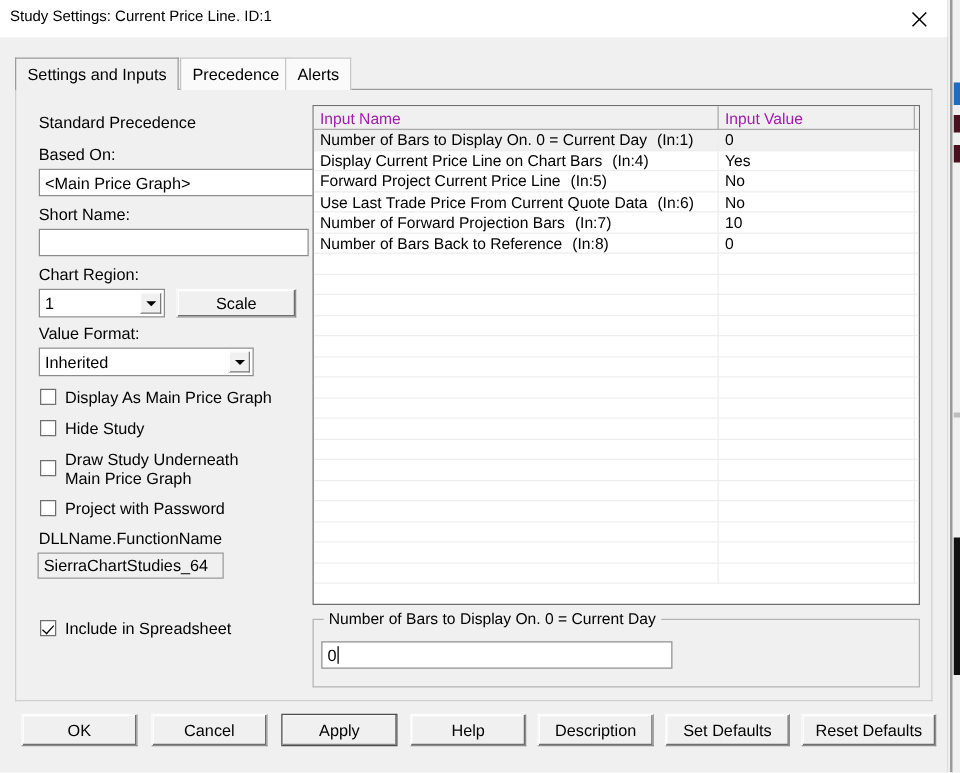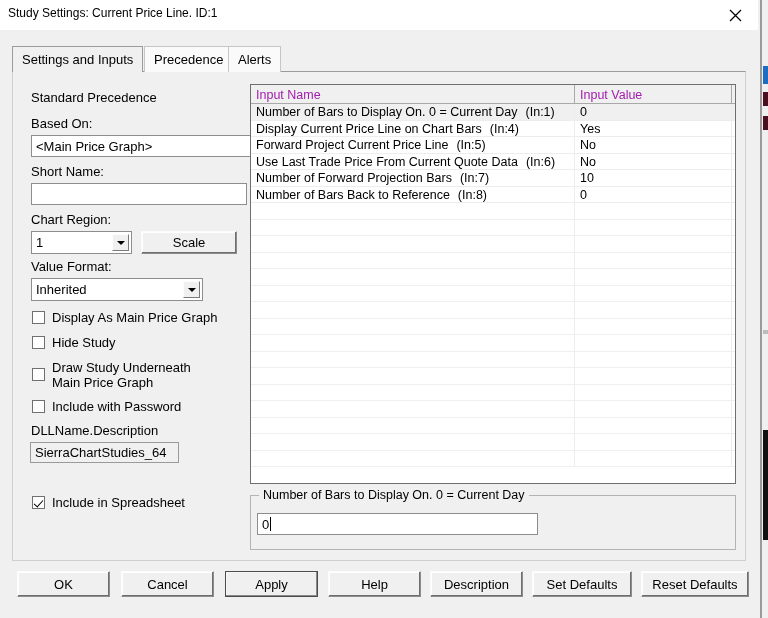--- a/index.html
+++ b/index.html
@@ -393,24 +393,24 @@
           <span class="chkbox"></span>
           <span class="chktext">Hide Study</span>
         </div>
         <div class="chkrow" style="left:19px; top:288px;">
           <span class="chkbox" style="margin-top:8px;"></span>
           <span class="chktext">Draw Study Underneath
 Main Price Graph</span>
         </div>
         <div class="chkrow" style="left:19px; top:327px;">
           <span class="chkbox"></span>
-          <span class="chktext">Include with Password</span>
-        </div>
-
-        <div class="lbl" style="left:18px; top:351px;">DLLName.Description</div>
+          <span class="chktext">Project with Password</span>
+        </div>
+
+        <div class="lbl" style="left:18px; top:351px;">DLLName.FunctionName</div>
         <div class="field" style="left:17px; top:370px; width:149px; height:21px; background:#f0f0f0; border-color:#9a9a9a;">
           <span>SierraChartStudies_64</span>
         </div>
 
         <div class="chkrow" style="left:19px; top:423px;">
           <span class="chkbox checked"></span>
           <span class="chktext">Include in Spreadsheet</span>
         </div>
 
         <div id="table-wrap">

